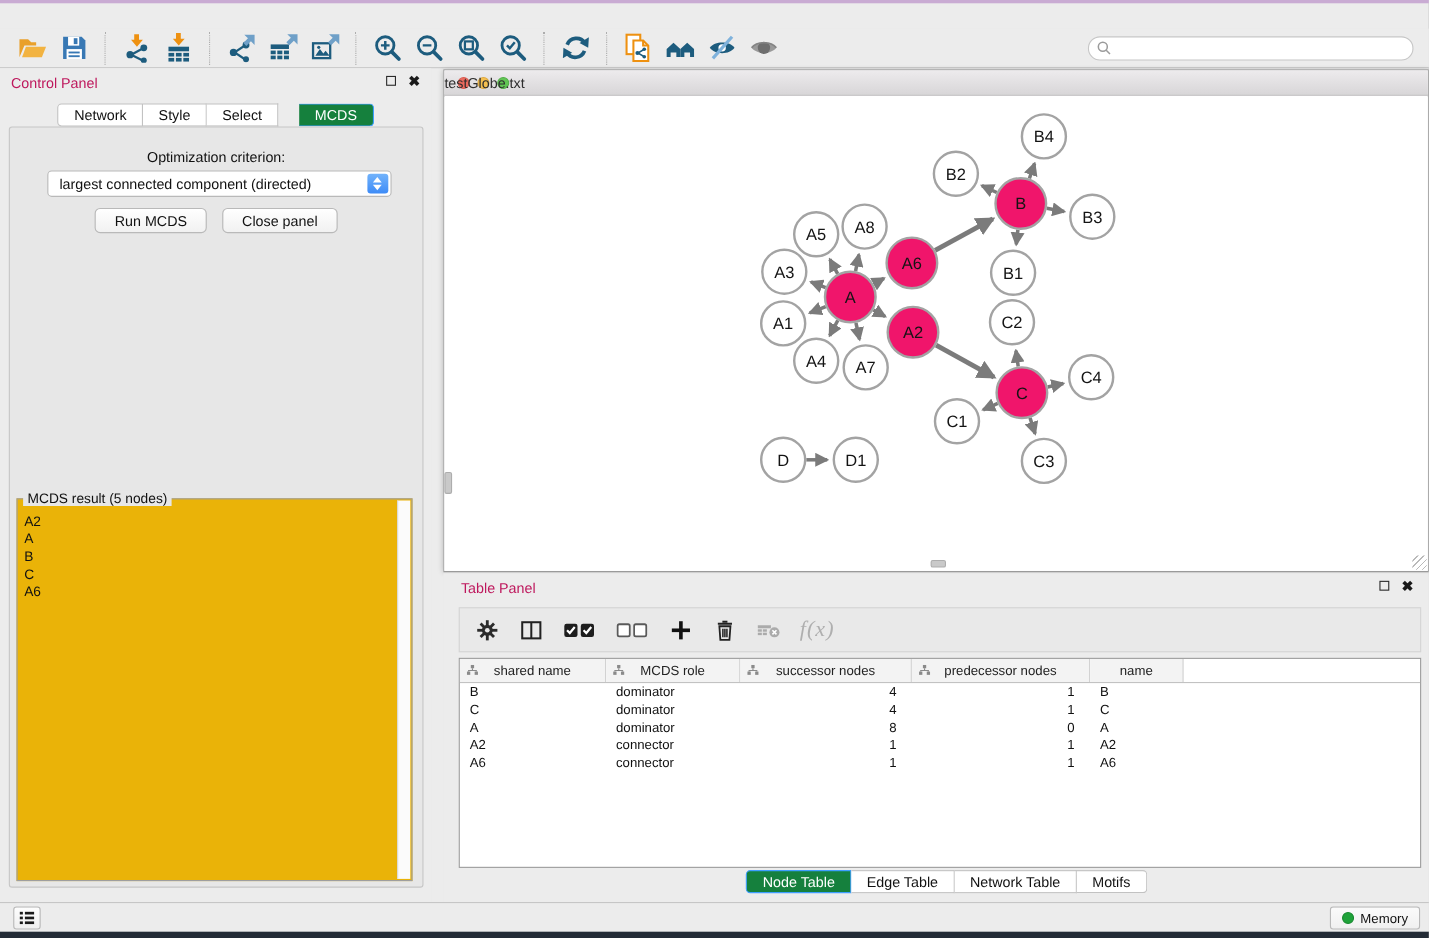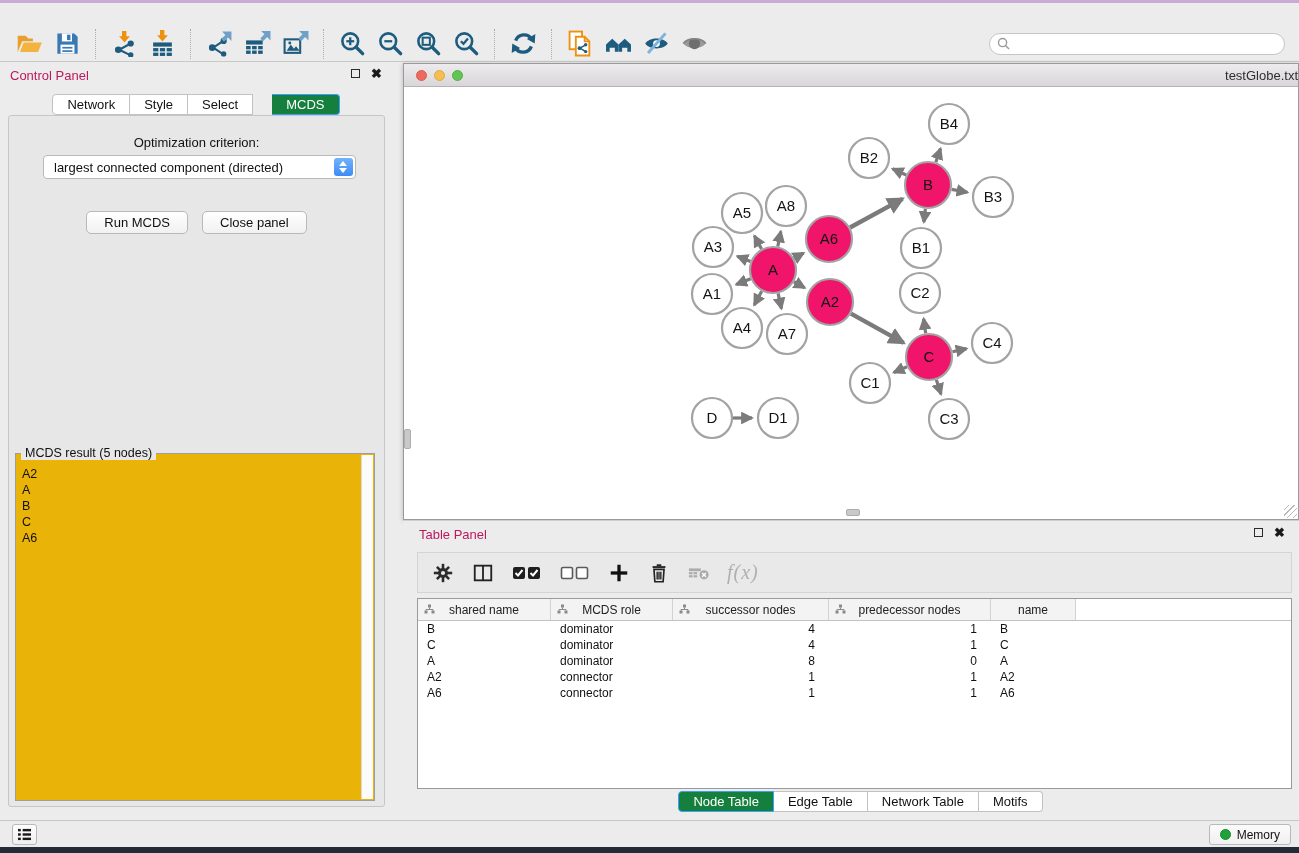--- a/index.html
+++ b/index.html
@@ -43,34 +43,34 @@
   .tab.active { background:#15803d; border-color:#3E9EFE; color:#fff;margin-left:19px; }
 
   .cp-pane { position:absolute; top:53px; left:8px; right:7px; bottom:13px; background:#E7E7E7; border:1px solid #C6C6C6; border-radius:3px; }
   .opt-label { position:absolute; top:19px; left:0; right:0; text-align:center; font-size:13px; color:#111; }
   .cp-select { position:absolute; top:39px; left:34px; right:28px; height:24px; background:#fff; border:1px solid #B9B9B9; border-radius:4px; font-size:13px; color:#111; display:flex; align-items:center; padding:0 24px 0 10px; }
   .spinner { position:absolute; right:2px; top:2px; bottom:2px; width:19px; border-radius:3px; background:linear-gradient(#72B3FB,#3D8BF7); }
   .spinner .up, .spinner .dn { position:absolute; left:5px; width:0; height:0; border-left:4.5px solid transparent; border-right:4.5px solid transparent; }
   .spinner .up { top:3px; border-bottom:5px solid #fff; }
   .spinner .dn { bottom:3px; border-top:5px solid #fff; }
   .btn-row { position:absolute; top:73px; left:0; right:0; display:flex; justify-content:center; gap:14px; }
-  .btn { height:23px; border:1px solid #B9B9B9; border-radius:5px; background:linear-gradient(#FFFFFF,#F1F1F1); font-size:13px; color:#111; padding:0 17px; font-family:"Liberation Sans",sans-serif;margin-top:22px; }
+  .btn { height:23px; border:1px solid #B9B9B9; border-radius:5px; background:linear-gradient(#FFFFFF,#F1F1F1); font-size:13px; color:#111; padding:0 17px; font-family:"Liberation Sans",sans-serif; }
 
   .result-box { position:absolute; left:6px; right:9px; top:337px; bottom:5px; border:1px solid #9E9E9E; background:#eab308; }
   .result-legend { position:absolute; top:-8px; left:5px; background:#E7E7E7; padding:0 4px; font-size:12.5px; color:#111; }
   .result-scroll { position:absolute; top:1px; bottom:1px; right:1px; width:12px; background:#FBFBFB; border-left:1px solid #D8D8D8; }
   .result-list { position:absolute; top:12px; left:6px; right:16px; bottom:4px; overflow:hidden; }
   .result-item { font-size:12.5px; color:#111; line-height:16px; }
 
   
   .net-window { position:absolute; left:403px; top:63px; width:896px; height:457px; background:#fff; border:1px solid #9A9A9A; box-shadow:0 1px 5px rgba(0,0,0,.22); }
   .net-titlebar { position:relative; height:23px; background:linear-gradient(#EDEBED,#D8D6D8); border-bottom:1px solid #B5B3B5; }
   .net-titlebar .lights { left:12px; top:6px; gap:7px; }
   .net-titlebar .light { width:11px; height:11px; }
-  .net-title { position:absolute; left:0; right:0; top:4px; text-align:right; font-size:13px; color:#2E2E2E; }
+  .net-title { position:absolute; left:0; right:0; top:4px; text-align:left; font-size:13px; color:#2E2E2E; }
   .net-canvas { position:absolute; top:24px; left:0; right:0; bottom:0; background:#fff; }
   .vthumb { position:absolute; left:0; top:341px; width:7px; height:20px; background:#C9C9C9; border:1px solid #ADADAD; border-radius:2px; }
   .hthumb { position:absolute; left:442px; bottom:3px; width:14px; height:7px; background:#C9C9C9; border:1px solid #ADADAD; border-radius:2px; }
   .resize-grip { position:absolute; right:1px; bottom:1px; width:13px; height:13px;
      background:repeating-linear-gradient(135deg, transparent 0 3px, #B9B9B9 3px 4px); }
   #graph text { font-family:"Liberation Sans",sans-serif; }
 
   
   .table-panel { position:absolute; left:403px; top:520px; right:0; bottom:33px; background:#ECECEC; border-top:1px solid #CFCFCF; }
   .tp-toolbar { position:absolute; top:31px; left:14px; right:7px; height:41px; background:#E9E9E9; border:1px solid #D4D4D4; display:flex; align-items:center; padding:0 13px; gap:16px; }

